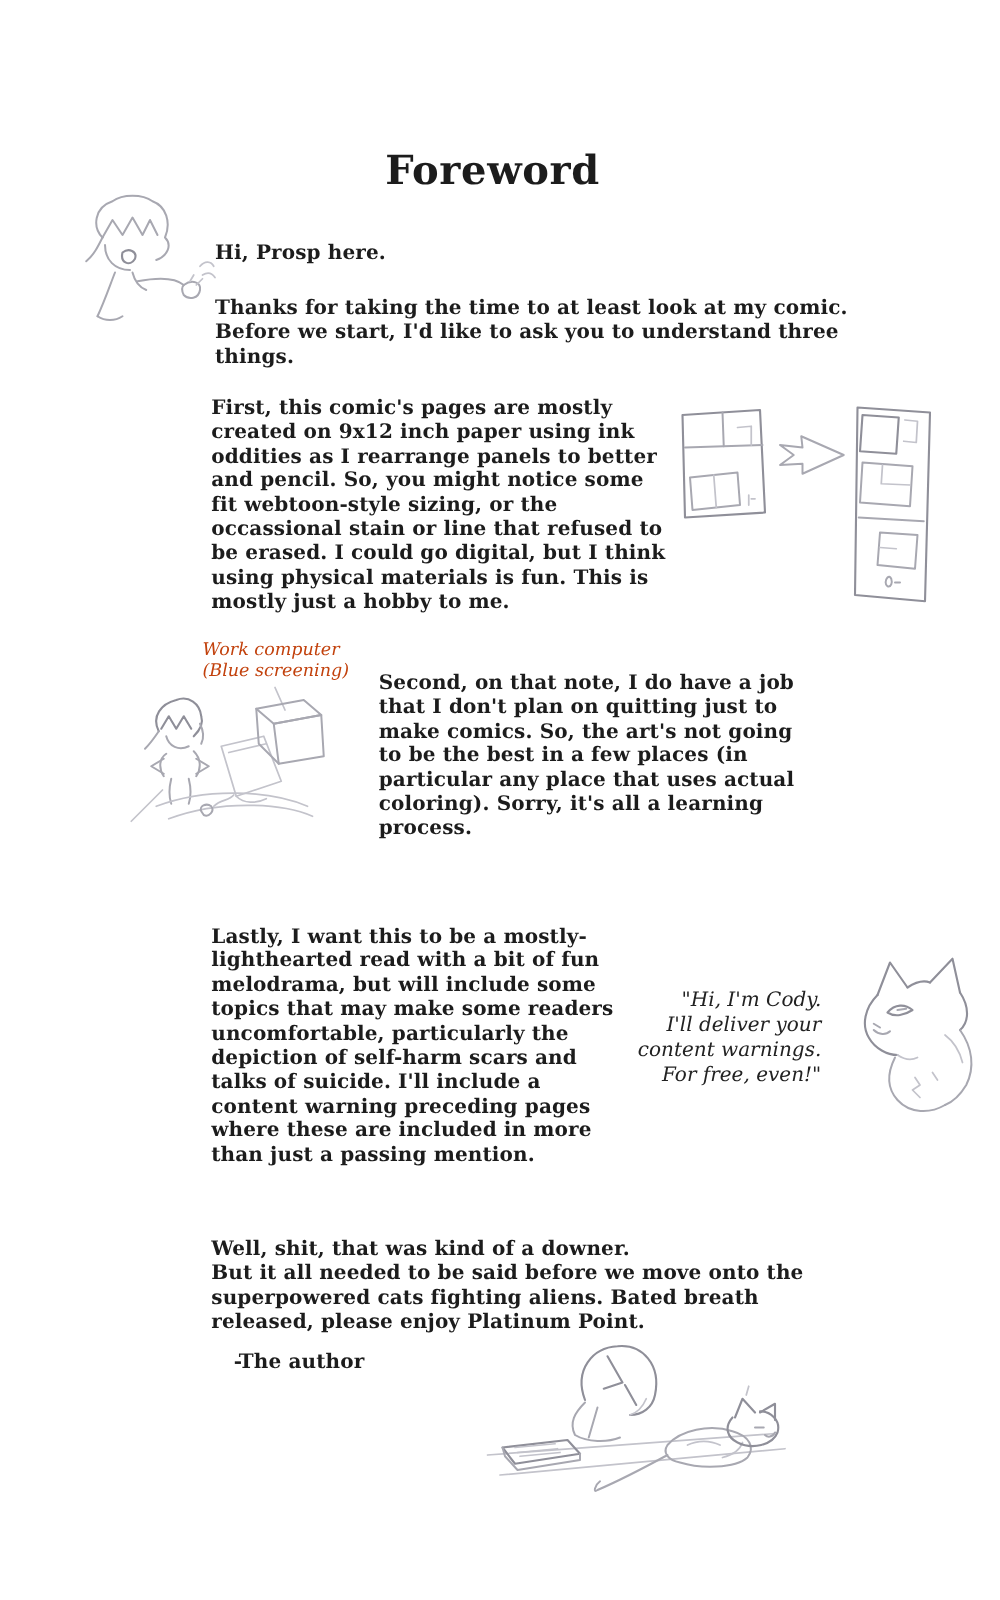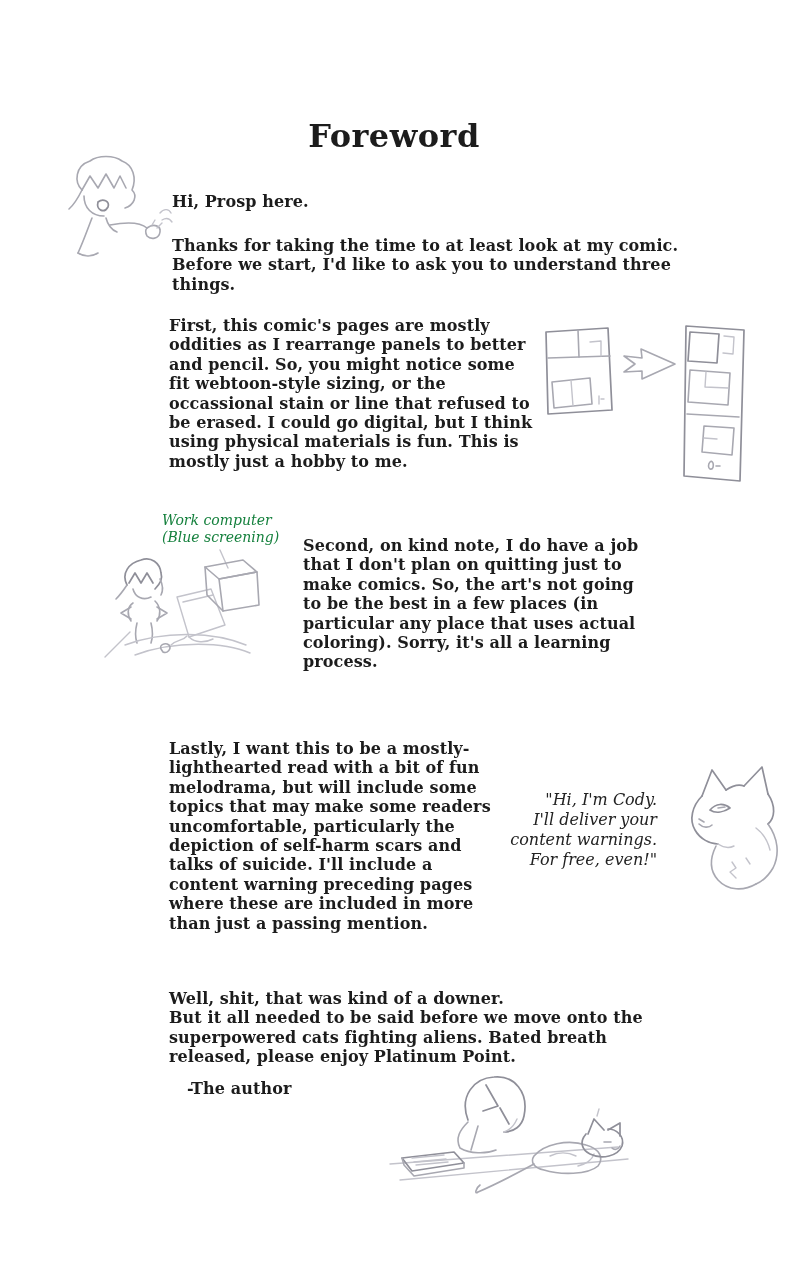--- a/index.html
+++ b/index.html
@@ -22,21 +22,21 @@
     font-size:16px;
     line-height:19.4px;
     letter-spacing:0.1px;
   }
   .body-text .line, .caption .line, .quote .line { white-space:nowrap; }
   .caption {
     position:absolute;
     font-style:italic;
     font-size:14px;
     line-height:17px;
-    color:#15803d;
+    color:#c2410c;
     text-align:left;
   }
   .quote {
     position:absolute;
     font-style:italic;
     font-size:16px;
     line-height:20px;
     color:#222222;
     text-align:right;
   }
@@ -92,20 +92,21 @@
     <div class="line">Hi, Prosp here.</div>
   </div>
   <div class="body-text" style="left:172px; top:236px;">
       <div class="line">Thanks for taking the time to at least look at my comic.</div>
       <div class="line">Before we start, I'd like to ask you to understand three</div>
       <div class="line">things.</div>
     </div>
 
   <div class="body-text" style="left:169px; top:316px;">
       <div class="line">First, this comic's pages are mostly</div>
+      <div class="line">created on 9x12 inch paper using ink</div>
       <div class="line">oddities as I rearrange panels to better</div>
       <div class="line">and pencil. So, you might notice some</div>
       <div class="line">fit webtoon-style sizing, or the</div>
       <div class="line">occassional stain or line that refused to</div>
       <div class="line">be erased. I could go digital, but I think</div>
       <div class="line">using physical materials is fun. This is</div>
       <div class="line">mostly just a hobby to me.</div>
     </div>
 
   <div class="sketch" style="left:538px; top:318px;" title="pencil sketch of a 9x12 comic page rearranged into a tall webtoon page">
@@ -154,21 +155,21 @@
       <path class="pencil" d="M120,22 L122,50 L138,66"></path>
       <path class="pencil-light" d="M40,100 C80,85 130,87 161,100"></path>
       <path class="pencil-light" d="M50,110 C90,95 140,97 165,108"></path>
       <path class="pencil" d="M76,104 C74,100 80,97 84,100 C87,104 82,109 78,107 Z"></path>
       <path class="pencil-light" d="M86,100 C92,94 98,96 102,91"></path>
     </svg>
   </div>
 
 
   <div class="body-text" style="left:303px; top:536px;">
-      <div class="line">Second, on kind note, I do have a job</div>
+      <div class="line">Second, on that note, I do have a job</div>
       <div class="line">that I don't plan on quitting just to</div>
       <div class="line">make comics. So, the art's not going</div>
       <div class="line">to be the best in a few places (in</div>
       <div class="line">particular any place that uses actual</div>
       <div class="line">coloring). Sorry, it's all a learning</div>
       <div class="line">process.</div>
     </div>
 
   <div class="body-text" style="left:169px; top:739px;">
       <div class="line">Lastly, I want this to be a mostly-</div>

